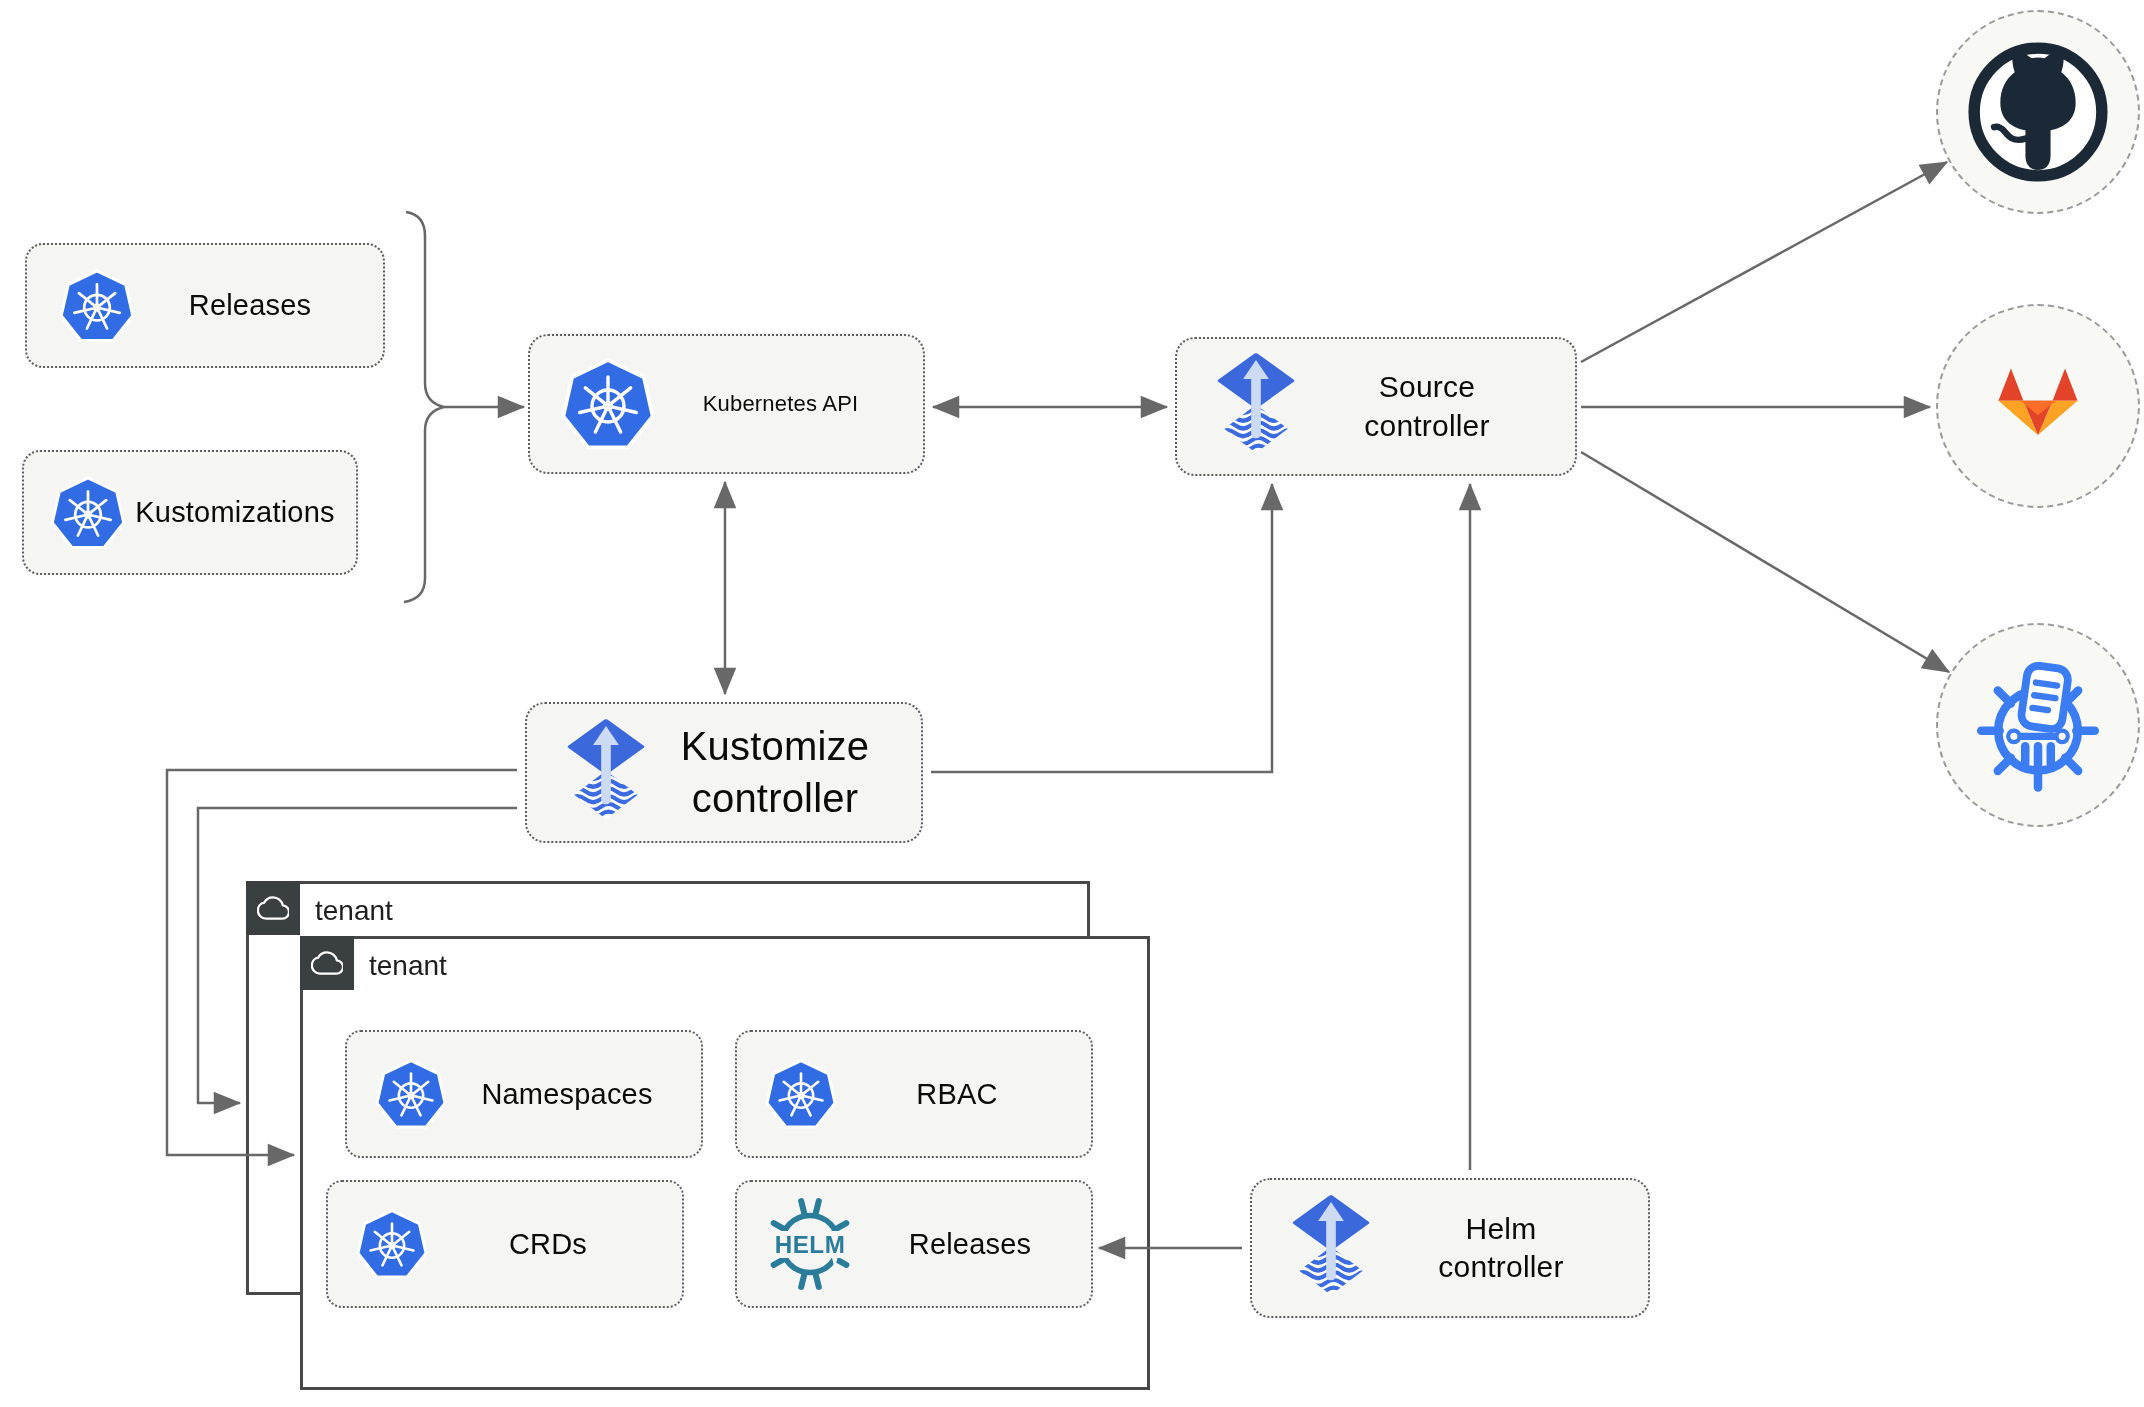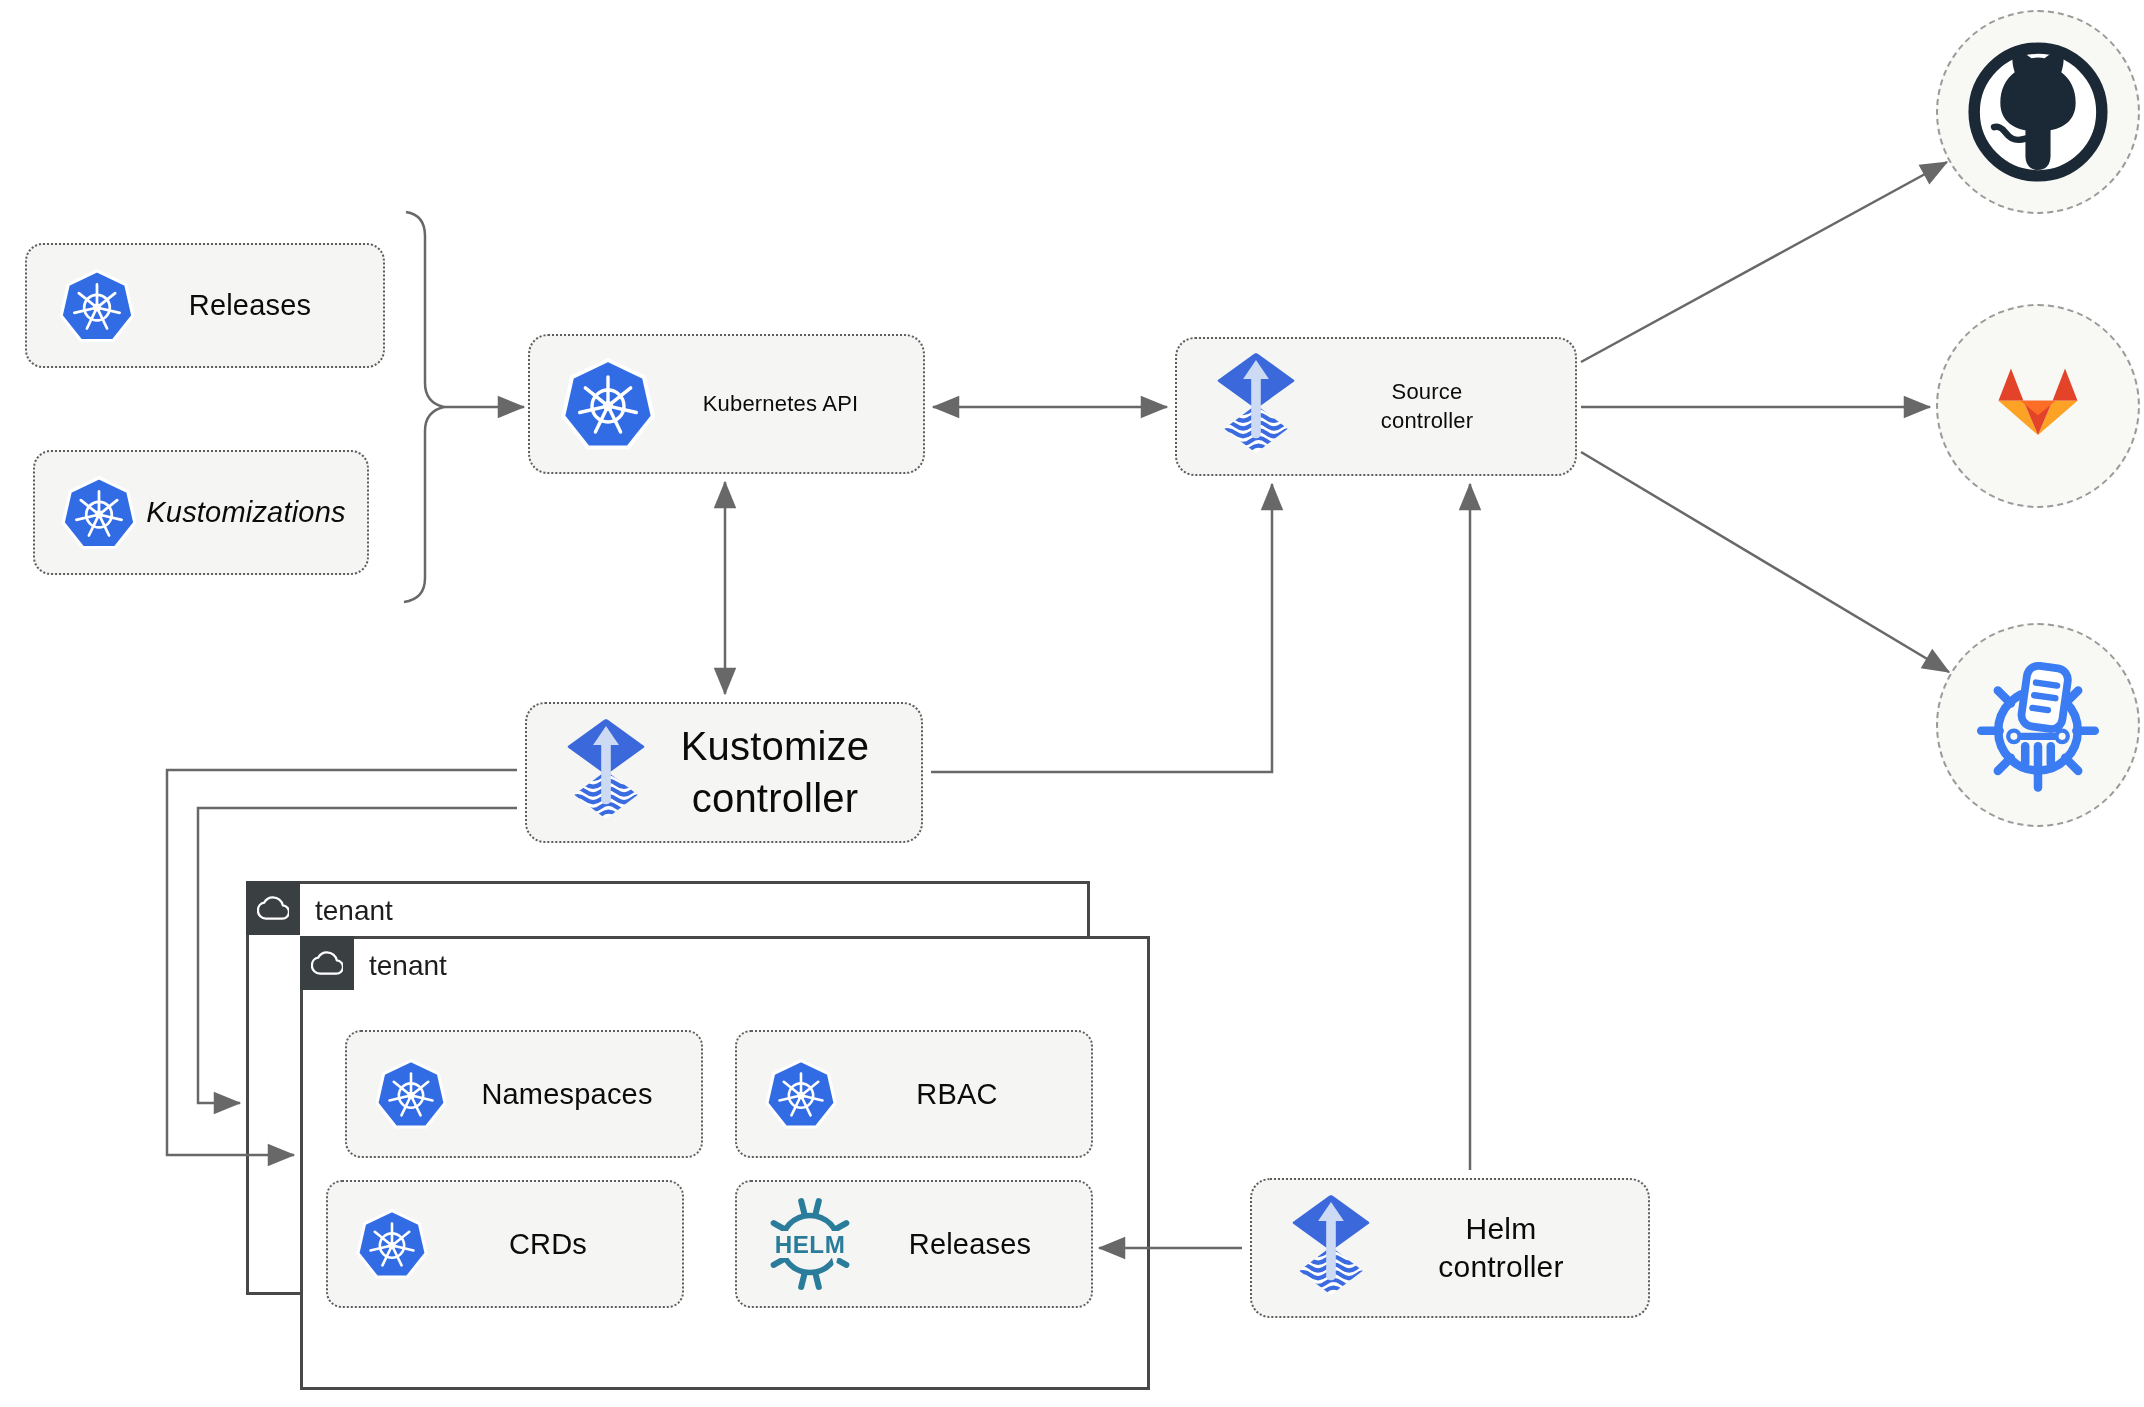--- a/index.html
+++ b/index.html
@@ -123,39 +123,39 @@
     <span class="tenant-label">tenant</span>
   </div>
 
   <div class="node" style="left:25px;top:243px;width:360px;height:125px;padding:0 20px 0 30px;">
     <svg class="ic" width="80" height="80" viewBox="0 0 100 100">
         <use href="#sym-k8s"></use>
       </svg>
     <span class="label">Releases</span>
   </div>
 
-  <div class="node" style="left:33px;top:450px;width:336px;height:125px;padding:0 14px 0 24px;font-style:italic;">
+  <div class="node" style="left:22px;top:450px;width:336px;height:125px;padding:0 14px 0 24px;">
     <svg class="ic" width="80" height="80" viewBox="0 0 100 100">
         <use href="#sym-k8s"></use>
       </svg>
     <span class="label">Kustomizations</span>
   </div>
 
   <div class="node" style="left:528px;top:334px;width:397px;height:140px;padding:0 20px 0 28px;border-radius:20px;">
     <svg class="ic" width="100" height="100" viewBox="0 0 100 100">
         <use href="#sym-k8s"></use>
       </svg>
     <span class="label" style="font-size:22px;">Kubernetes API</span>
   </div>
 
   <div class="node" style="left:1175px;top:337px;width:402px;height:139px;padding:0 20px 0 36px;border-radius:20px;">
     <svg class="ic" width="86" height="107" viewBox="0 0 100 124">
         <use href="#sym-flux"></use>
       </svg>
-    <span class="label two" style="font-size:22px;">
+    <span class="label two" style="font-size:30px;">
       <span>Source</span>
       <span>controller</span>
     </span>
   </div>
 
   <div class="node" style="left:525px;top:702px;width:398px;height:141px;padding:0 20px 0 36px;border-radius:20px;">
     <svg class="ic" width="86" height="107" viewBox="0 0 100 124">
         <use href="#sym-flux"></use>
       </svg>
     <span class="label two" style="font-size:40px;">

